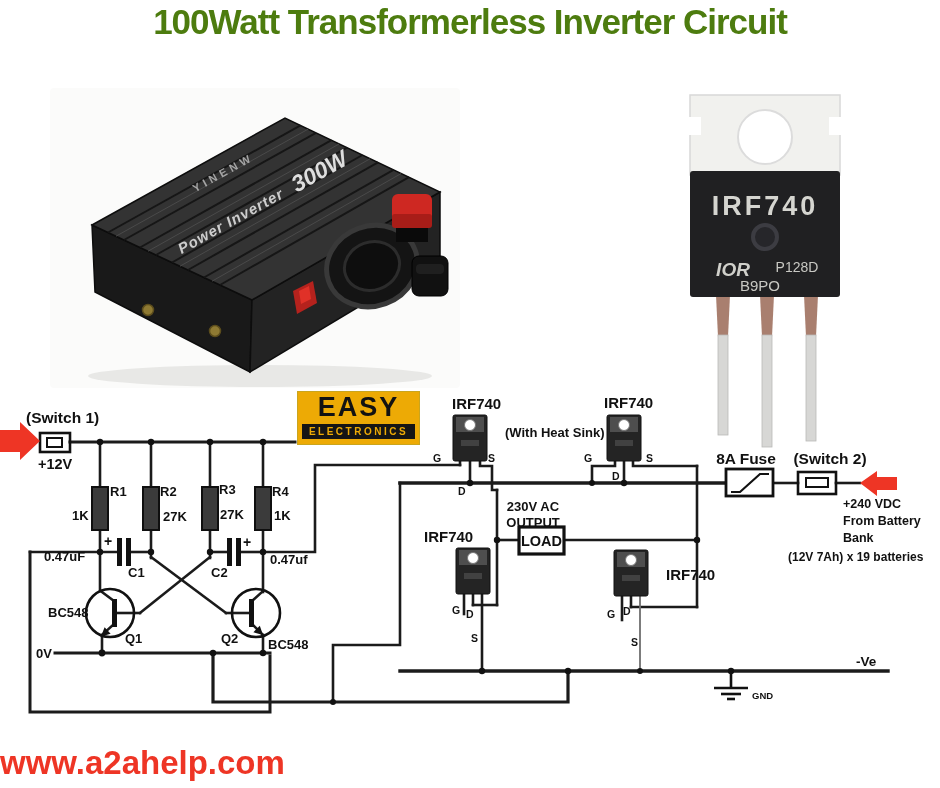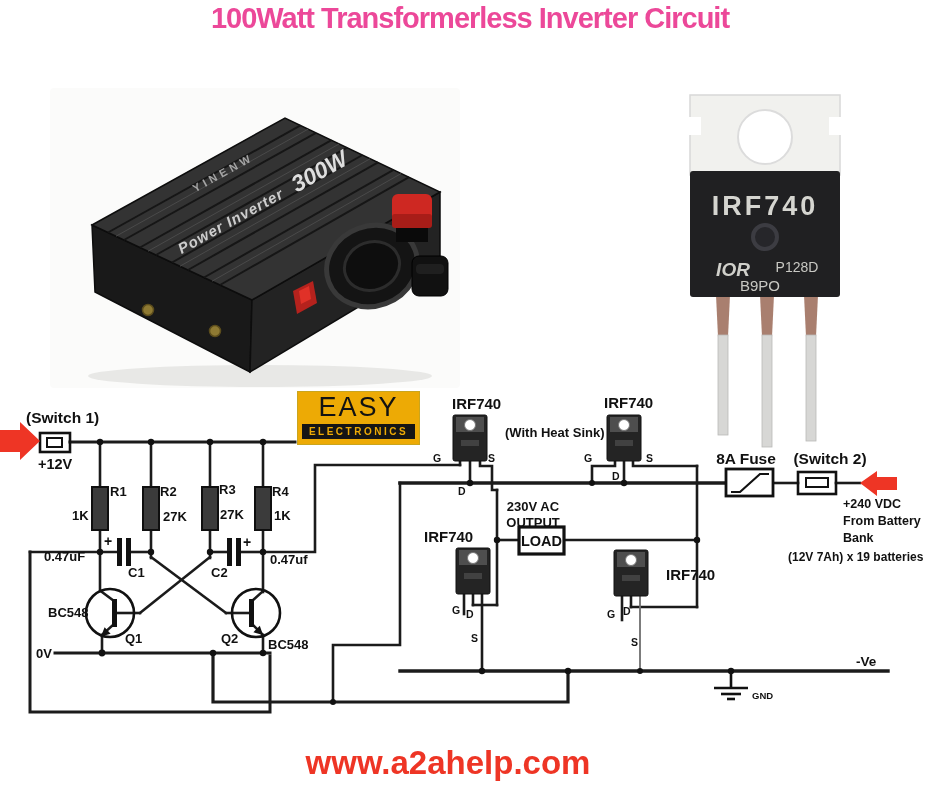--- a/index.html
+++ b/index.html
@@ -1,26 +1,26 @@
 <!DOCTYPE html>
 <html><head>
 <meta charset="utf-8">
 <style>
   html,body{margin:0;padding:0;background:#ffffff;}
   #page{position:relative;width:940px;height:788px;background:#ffffff;overflow:hidden;
         font-family:"Liberation Sans",sans-serif;}
   #title{position:absolute;top:2px;left:0;width:940px;text-align:center;
-         font-size:29px;font-weight:800;letter-spacing:-1px;color:#ec4899;white-space:nowrap;}
-  #footer{position:absolute;top:744px;left:12px;width:872px;text-align:center;
+         font-size:35px;font-weight:800;letter-spacing:-1px;color:#4d7c0f;white-space:nowrap;}
+  #footer{position:absolute;top:744px;left:0;width:872px;text-align:left;
           font-size:33px;font-weight:800;color:#ee3525;}
   #watermark{position:absolute;left:192px;top:580px;font-size:54px;font-weight:800;
              letter-spacing:2px;color:#eedc96;opacity:.8;z-index:30;pointer-events:none;}
   #easy-logo{position:absolute;left:297px;top:391px;width:123px;height:54px;
              background:#edaa05;z-index:5;box-shadow:0 0 0 1px #caa51e inset;}
-  #easy-logo .big{display:block;text-align:center;font-size:27px;font-weight:400;
+  #easy-logo .big{display:block;text-align:center;font-size:27px;font-weight:700;
                   letter-spacing:2px;color:#121212;line-height:33px;font-style:normal;}
   #easy-logo .strip{display:block;margin:0 5px;background:#151515;color:#edaa05;
                     font-size:10px;font-weight:700;letter-spacing:2.5px;text-align:center;
                     line-height:15px;}
   .abs{position:absolute;}
   svg text{font-family:"Liberation Sans",sans-serif;}
 </style>
 </head>
 <body>
 

